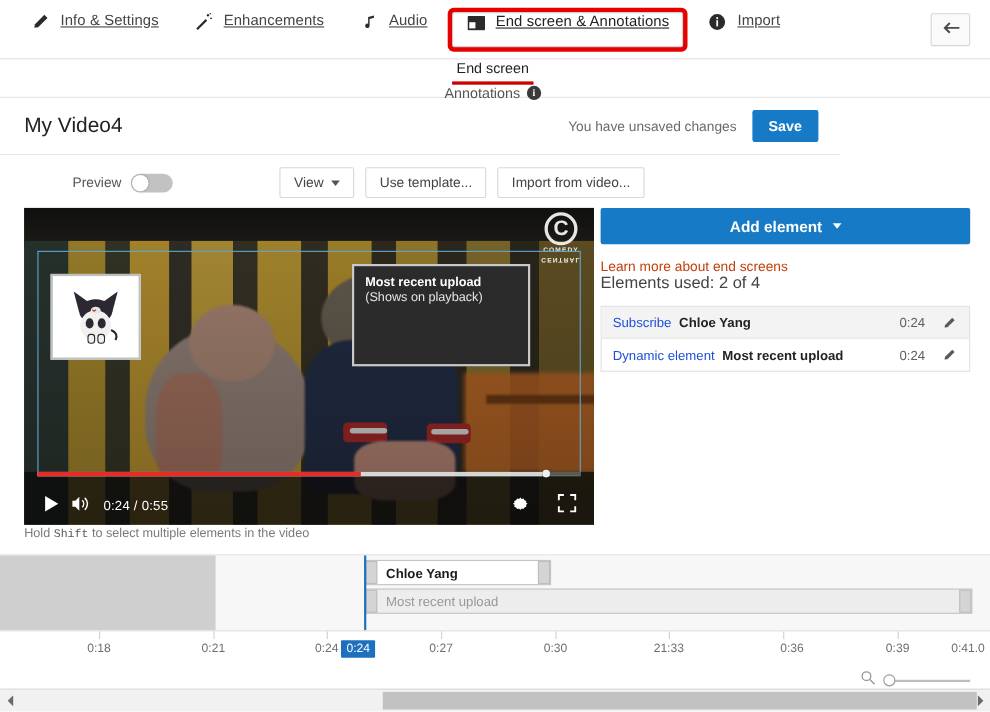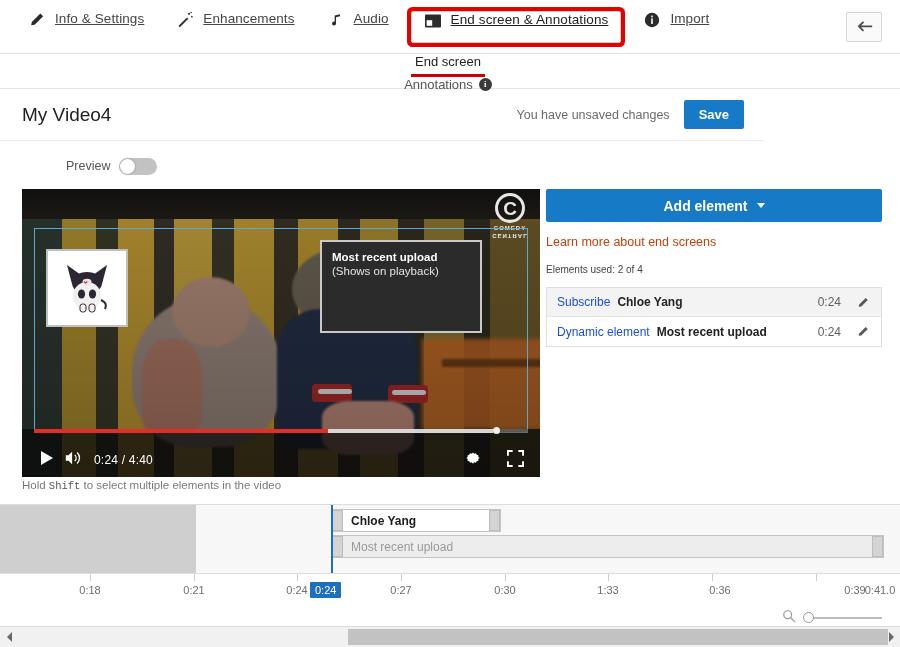--- a/index.html
+++ b/index.html
@@ -163,21 +163,21 @@
   
   .rpanel { position: absolute; left: 546px; top: 189px; width: 336px; }
   .add-el {
     width: 336px; height: 33px; background: #167ac6; color: #fff;
     border: none; border-radius: 2px; font-size: 14px; font-weight: bold;
     cursor: pointer; display: flex; align-items: center; justify-content: center; gap: 9px;
     font-family: "Liberation Sans", sans-serif;
   }
   .add-el .caret { border-top-color: #fff; }
   .learn-link { display: block; margin-top: 13px; font-size: 12.5px; color: #c2410c; text-decoration: none; cursor: pointer; }
-  .el-count { margin-top: 15px; font-size: 10px; color: #444; }
+  .el-count { font-size: 15px; color: #444; }
   .el-list { margin-top: 12px; border: 1px solid #e0e0e0; }
   .el-row {
     height: 29px; display: flex; align-items: center; padding: 0 10px;
     font-size: 12px; border-bottom: 1px solid #e6e6e6; cursor: pointer;
   }
   .el-row:last-child { border-bottom: none; justify-content: space-between; }
   .el-row.alt { background: #f3f3f3; }
   .el-type { color: #1d4ed8; }
   .el-name { color: #222; font-weight: bold; margin-left: 7px; }
   .el-time { margin-left: auto; color: #5f5f5f; }
@@ -302,20 +302,28 @@
   <div class="video-title">My Video4</div>
   <div class="titlerow-right">
     <span class="unsaved">You have unsaved changes</span>
     <button class="save-btn">Save</button>
   </div>
 </div>
 
 <div class="toolbar">
   <span class="preview-lab">Preview</span>
   <span class="toggle"></span>
+  <div class="tb-buttons">
+    <button class="tb-btn">
+      <span>View</span>
+      <span class="caret"></span>
+    </button>
+    <button class="tb-btn">Use template...</button>
+    <button class="tb-btn">Import from video...</button>
+  </div>
 </div>
 
 <div class="player">
   <div class="vid-bg">
     <div class="vid-dark-top"></div>
     <div class="band" style="left:0;width:40px;background:#2e3a34;top:30px;"></div>
     <div class="band" style="left:40px;width:34px;background:#b0902f;top:30px;"></div>
     <div class="band" style="left:74px;width:22px;background:#3a3a2a;top:30px;"></div>
     <div class="band" style="left:96px;width:36px;background:#c39b33;top:30px;"></div>
     <div class="band" style="left:132px;width:20px;background:#36342a;top:30px;"></div>
@@ -390,21 +398,21 @@
         </span>
       </div>
       <div class="ctl-btn">
         <span>
           <svg width="18" height="16" viewBox="0 0 20 16">
               <path d="M2 5h3l4-4v14l-4-4H2z" fill="#fff"></path>
               <path d="M12 4.5a5 5 0 010 7M14.5 2a8 8 0 010 12" stroke="#fff" stroke-width="1.5" fill="none"></path>
             </svg>
         </span>
       </div>
-      <span class="time-txt">0:24 / 4:40</span>
+      <span class="time-txt">0:24 / 0:55</span>
       <div class="ctl-right">
         <div class="ctl-btn">
           <span>
             <svg width="18" height="18" viewBox="0 0 24 24">
                 <path d="M12 8a4 4 0 100 8 4 4 0 000-8zm9 4l-2-1.2.3-2.3-2.2-.9-1.3-1.9-2.2.6L12 4.5l-1.6 1.8-2.2-.6L6.9 7.6l-2.2.9.3 2.3L3 12l2 1.2-.3 2.3 2.2.9 1.3 1.9 2.2-.6L12 19.5l1.6-1.8 2.2.6 1.3-1.9 2.2-.9-.3-2.3z" fill="#fff"></path>
               </svg>
           </span>
         </div>
         <div class="ctl-btn">
           <span>
@@ -479,25 +487,25 @@
       <div class="tick-lab" style="left:90px;">0:18</div>
     <div class="tick" style="left:194px;"></div>
       <div class="tick-lab" style="left:194px;">0:21</div>
     <div class="tick" style="left:297px;"></div>
       <div class="tick-lab" style="left:297px;">0:24</div>
     <div class="tick" style="left:401px;"></div>
       <div class="tick-lab" style="left:401px;">0:27</div>
     <div class="tick" style="left:505px;"></div>
       <div class="tick-lab" style="left:505px;">0:30</div>
     <div class="tick" style="left:608px;"></div>
-      <div class="tick-lab" style="left:608px;">1:33</div>
+      <div class="tick-lab" style="left:608px;">21:33</div>
     <div class="tick" style="left:712px;"></div>
       <div class="tick-lab" style="left:720px;">0:36</div>
     <div class="tick" style="left:816px;"></div>
-      <div class="tick-lab" style="left:855px;">0:39</div>
+      <div class="tick-lab" style="left:816px;">0:39</div>
     <div class="tick-lab" style="left:880px;">0:41.0</div>
     <div class="ph-badge" style="left:312px;">0:24</div>
   </div>
 
   <div class="zoom-row">
     <div class="zoom-ctl">
       <span>
         <svg width="14" height="14" viewBox="0 0 16 16">
             <circle cx="6.5" cy="6.5" r="4.5" stroke="#9a9a9a" stroke-width="1.4" fill="none"></circle>
             <path d="M10 10l5 5" stroke="#9a9a9a" stroke-width="1.4"></path>

